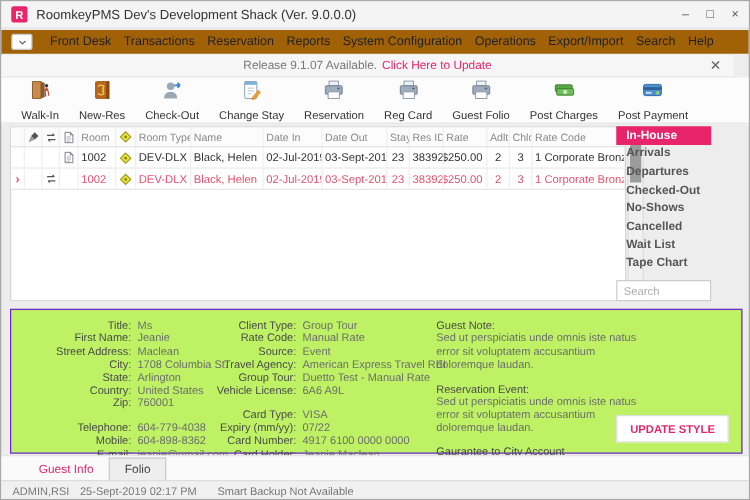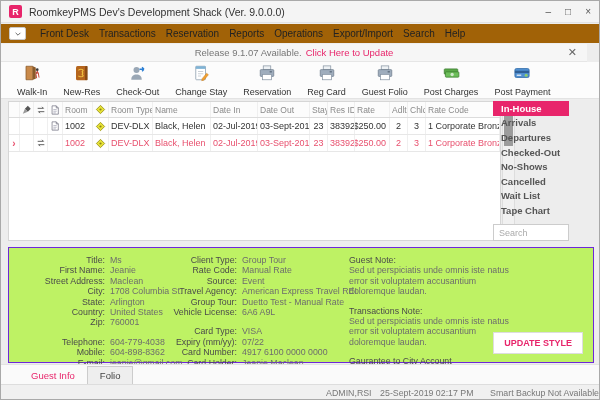--- a/index.html
+++ b/index.html
@@ -72,21 +72,21 @@
   #guarantee { font-size:8.8px; color:#4a4a4a; }
   #update-style { position:absolute; right:10px; bottom:8px; background:#fff; border:1px solid #ddd; color:#e8256b; font-size:9px; font-weight:bold; padding:5px 10px; cursor:pointer; font-family:Liberation Sans, sans-serif; }
 
   
   #tabstrip { position:absolute; left:0; right:0; top:363px; height:20px; background:#fafafa; border-top:1px solid #e3e3e3; display:flex; align-items:flex-end; padding-left:18px; }
   .tab { font-size:9.5px; padding:3px 12px; height:18px; display:flex; align-items:center; cursor:pointer; }
   .tab.active { color:#e8256b; background:#fafafa; }
   .tab.inactive { color:#444; background:#eee; border:1px solid #ccc; border-bottom:none; }
 
   
-  #statusbar { position:absolute; left:0; right:0; top:383px; height:16px; background:#f0f0f0; border-top:1px solid #ddd; display:flex; align-items:center; font-size:8.8px; color:#777;justify-content:flex-end; }
+  #statusbar { position:absolute; left:0; right:0; top:383px; height:16px; background:#f0f0f0; border-top:1px solid #ddd; display:flex; align-items:center; font-size:8.8px; color:#777; }
   #status-user { margin-left:9px; width:46px; }
   #status-date { margin-left:8px; width:100px; }
   #status-backup { margin-left:10px; }
 </style>
 </head>
 <body>
 
 <div id="window">
 
   <div id="titlebar">
@@ -102,20 +102,21 @@
   <div id="menubar">
     <div id="menu-chevron">
       <svg viewBox="0 0 10 10" width="8" height="8">
           <path d="M2 3.5l3 3 3-3" stroke="#666" stroke-width="1.2" fill="none"></path>
         </svg>
     </div>
     <span class="menu-item">Front Desk</span>
     <span class="menu-item">Transactions</span>
     <span class="menu-item">Reservation</span>
     <span class="menu-item">Reports</span>
+    <span class="menu-item">System Configuration</span>
     <span class="menu-item">Operations</span>
     <span class="menu-item">Export/Import</span>
     <span class="menu-item">Search</span>
     <span class="menu-item">Help</span>
   </div>
 
   <div id="notify">
     <span>Release 9.1.07 Available.</span>
     <span id="notify-link">Click Here to Update</span>
     <span id="notify-close">✕</span>
@@ -412,21 +413,21 @@
         </div>
       <div class="drow">
           <span class="dlabel">Card Holder:</span>
           <span class="dvalue">Jeanie Maclean</span>
         </div>
     </div>
 
     <div class="dcol" id="dcol3">
       <div class="note-label">Guest Note:</div>
       <div class="note-text">Sed ut perspiciatis unde omnis iste natus error sit voluptatem accusantium doloremque laudan.</div>
-      <div class="note-label">Transactions Note:</div>
+      <div class="note-label">Reservation Event:</div>
       <div class="note-text">Sed ut perspiciatis unde omnis iste natus error sit voluptatem accusantium doloremque laudan.</div>
       <div id="guarantee">Gaurantee to City Account</div>
     </div>
 
     <button id="update-style">UPDATE STYLE</button>
   </div>
 
   <div id="tabstrip">
     <div class="tab active">Guest Info</div>
     <div class="tab inactive">Folio</div>

